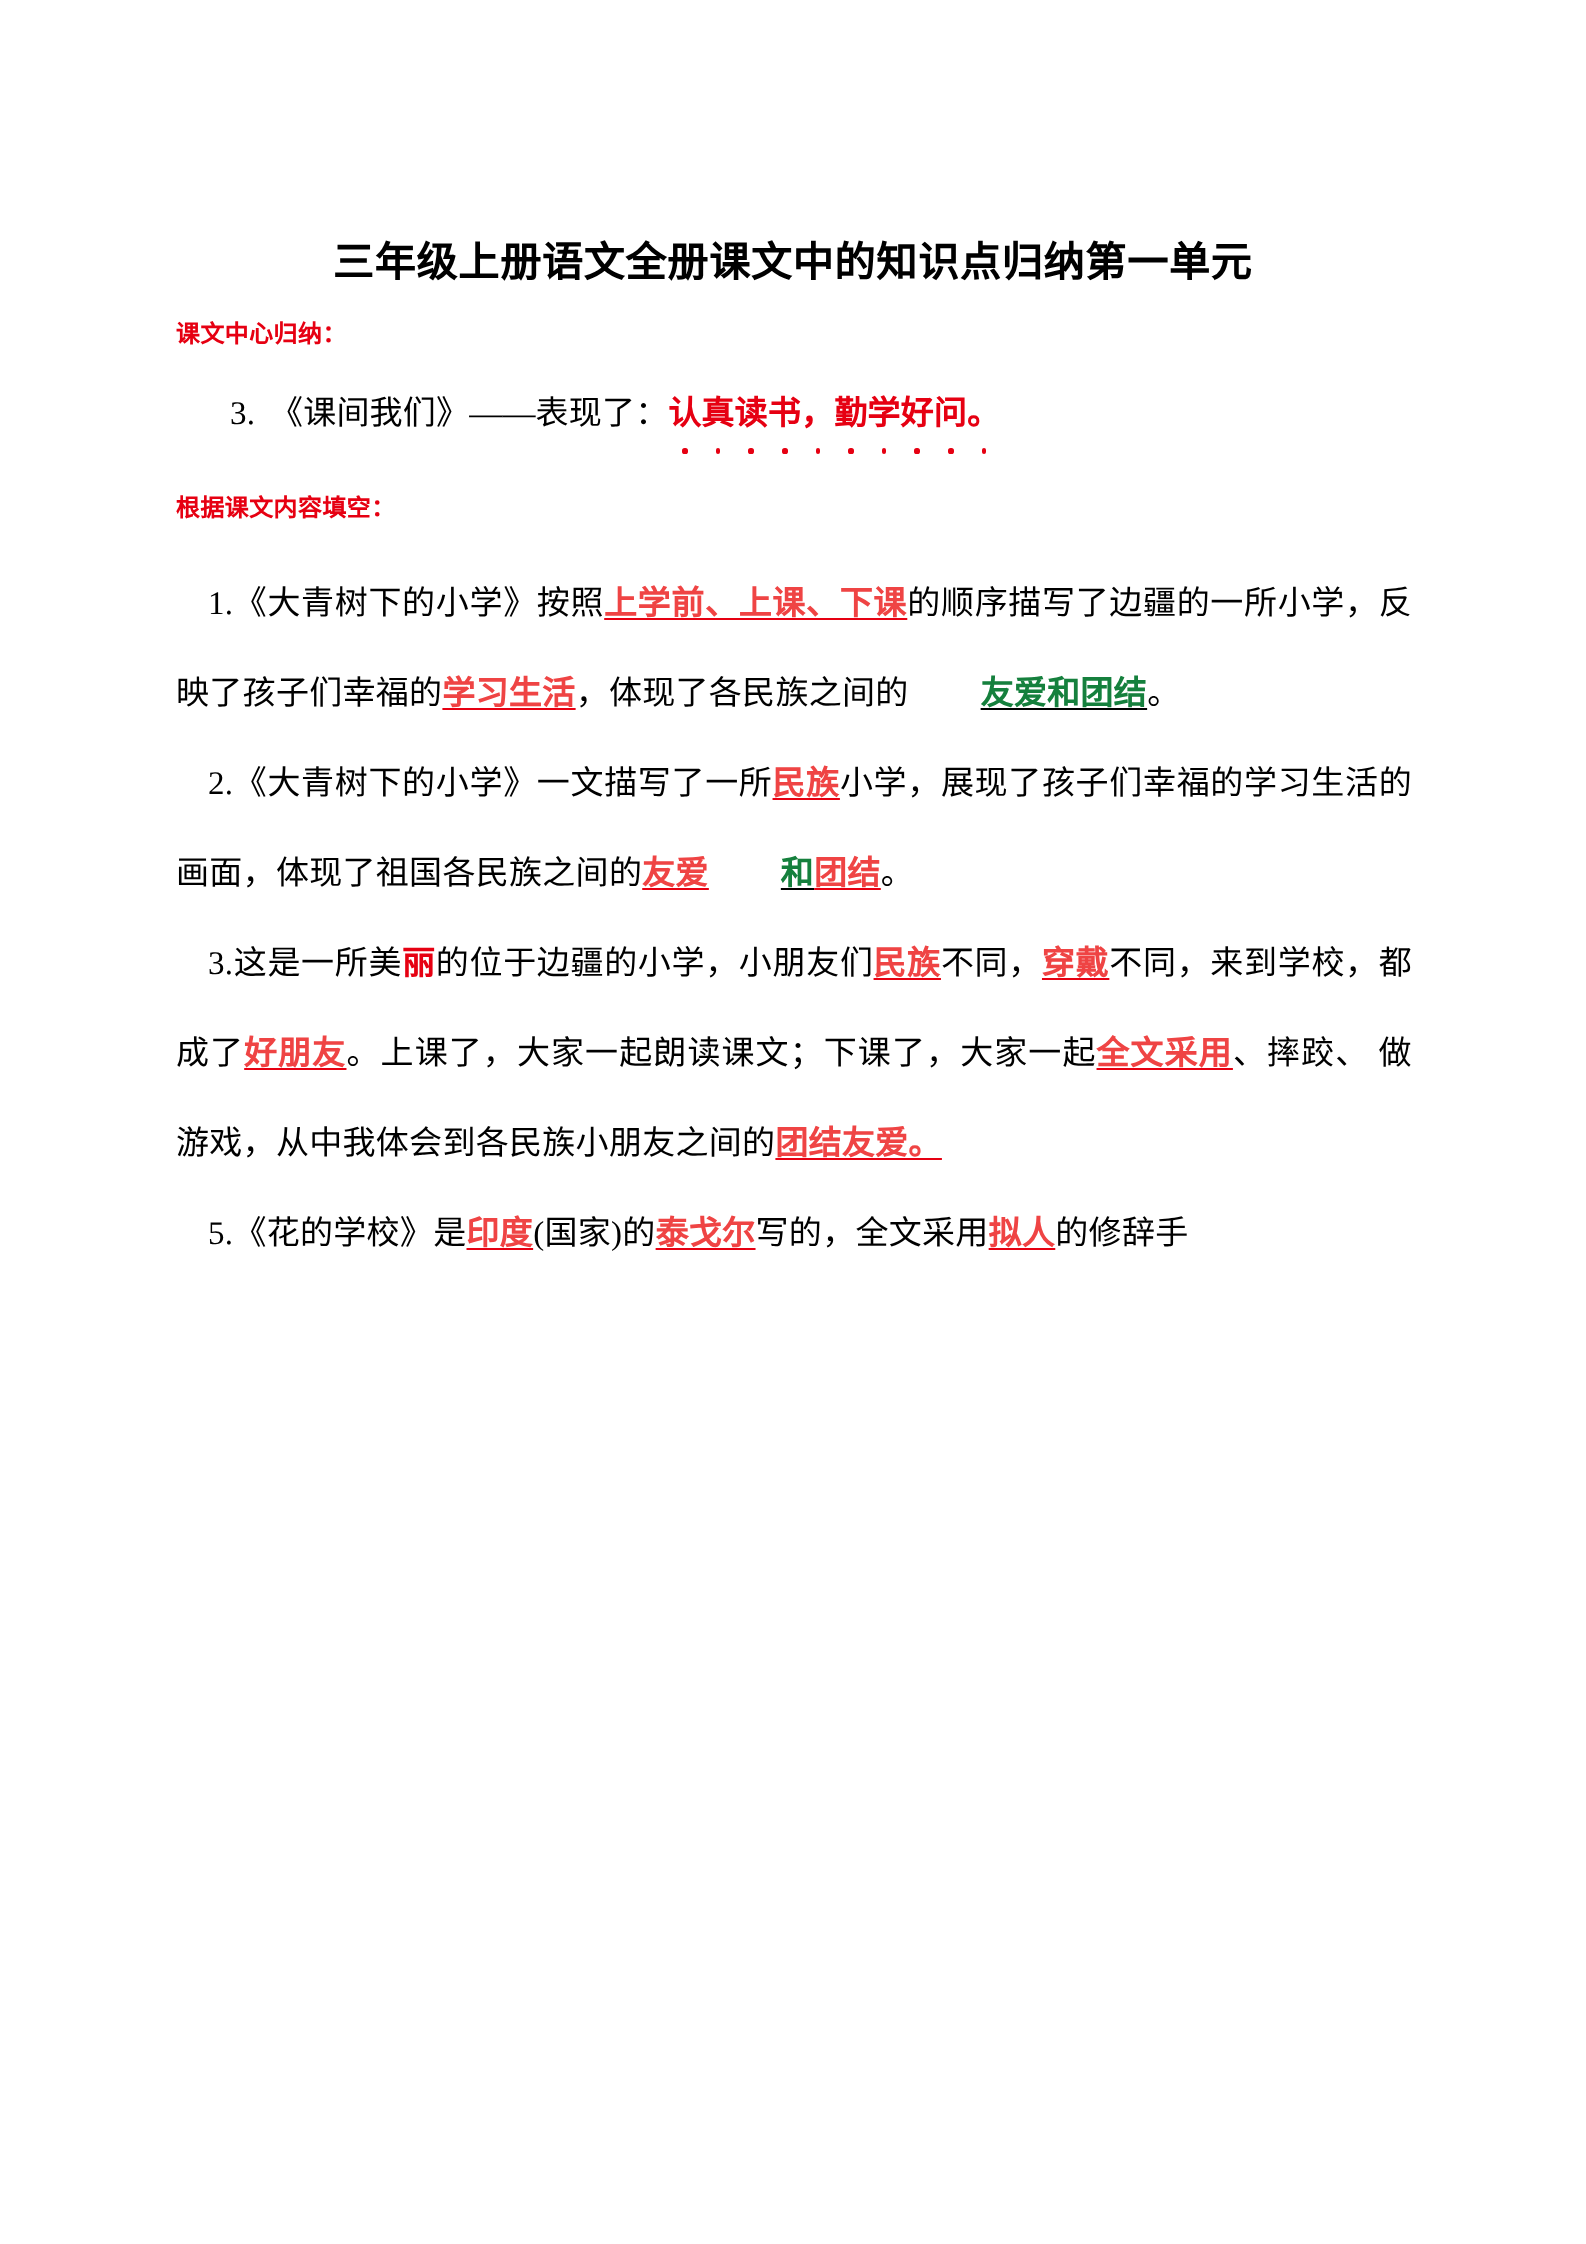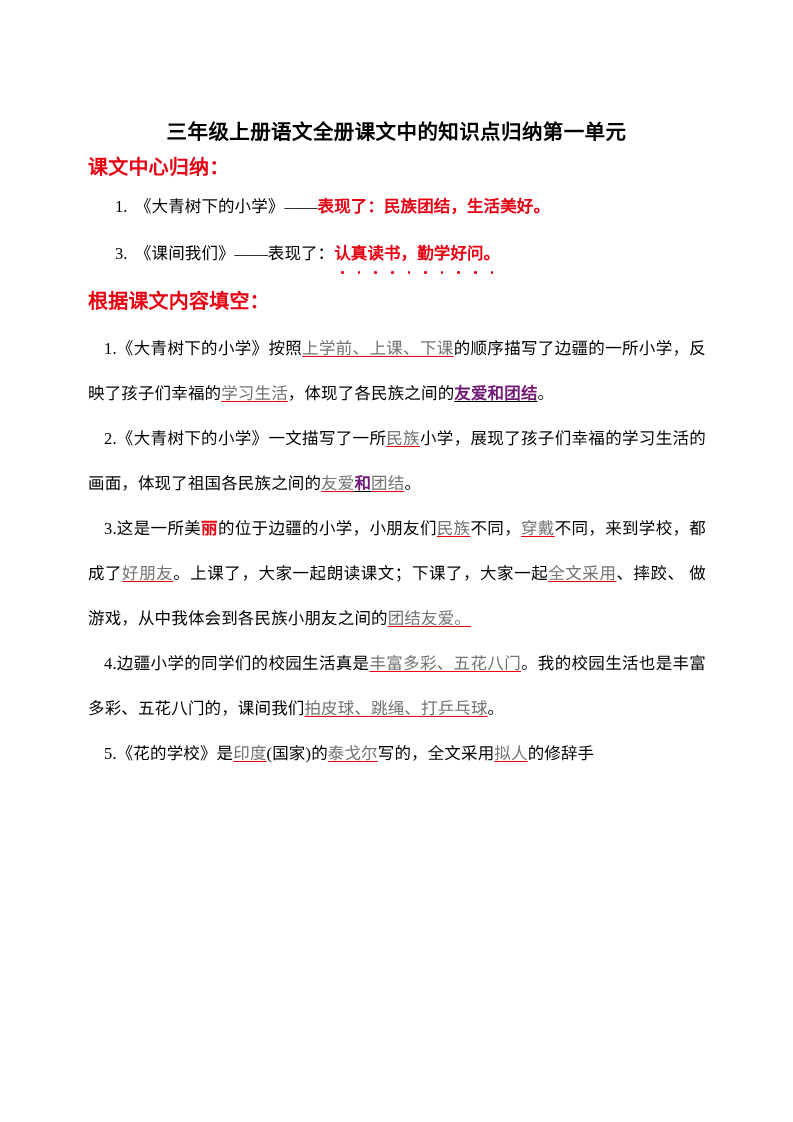--- a/index.html
+++ b/index.html
@@ -49,21 +49,21 @@
     position: absolute;
     left: 88px;
     top: 154px;
     width: 618px;
   }
 
   
   .section-head {
     font-family: "Liberation Serif", "DejaVu Serif", serif;
     font-weight: bold;
-    font-size: 20px;
+    font-size: 12px;
     line-height: 26px;
     color: #e60012;
     margin: 0 0 14px 0;
     letter-spacing: 0.2px;
   }
   .section-head.second {
     margin-top: 8px;
     margin-bottom: 12px;
   }
 
@@ -96,34 +96,35 @@
   .fill-item .num {
     font-family: "Liberation Serif", "DejaVu Serif", serif;
   }
 
   
   .r {            
     color: #e60012;
     font-weight: bold;
   }
   .ru {           
-    color: #737373;
-    font-weight: normal;
+    color: #ef4444;
+    font-weight: bold;
     text-decoration: underline;
     text-decoration-color: #e60012;
     text-underline-offset: 2px;
     text-decoration-thickness: 1.4px;
   }
   .ku {           
-    color: #701a75;
+    color: #15803d;
     font-weight: bold;
     text-decoration: underline;
     text-decoration-color: #000000;
     text-underline-offset: 2px;
     text-decoration-thickness: 1.4px;
+    margin-left: 36px;
   }
 
   
   .dots {
     color: #e60012;
     font-weight: bold;
     position: relative;
     display: inline-block;
   }
   .dots > .dotrow {
@@ -147,23 +148,20 @@
 <body>
 
 <div class="page">
 
   <h1 class="doc-title">三年级上册语文全册课文中的知识点归纳第一单元</h1>
 
   <div class="content">
 
     <p class="section-head">课文中心归纳：</p>
 
-    <p class="center-item">
-      <span class="num">1.</span><span>《大青树下的小学》——</span><span class="r">表现了：民族团结，生活美好。</span>
-    </p>
 
 
     <p class="center-item">
       <span class="num">3.</span><span>《课间我们》——表现了：</span><span class="dots"><span class="dots-text">认真读书，勤学好问。</span><span class="dotrow">
             <i></i>
             <i></i>
             <i></i>
             <i></i>
             <i></i>
             <i></i>
@@ -181,22 +179,19 @@
     </p>
 
     <p class="fill-item">
       <span class="num">2.</span><span class="runs"><span>《大青树下的小学》一文描写了一所</span><span class="ru">民族</span><span>小学，展现了孩子们幸福的学习生活的画面，体现了祖国各民族之间的</span><span class="ru">友爱</span><span class="ku">和</span><span class="ru">团结</span><span>。</span></span>
     </p>
 
     <p class="fill-item">
       <span class="num">3.</span><span class="runs"><span>这是一所美</span><span class="r">丽</span><span>的位于边疆的小学，小朋友们</span><span class="ru">民族</span><span>不同，</span><span class="ru">穿戴</span><span>不同，来到学校，都成了</span><span class="ru">好朋友</span><span>。上课了，大家一起朗读课文；下课了，大家一起</span><span class="ru">全文采用</span><span>、摔跤、 做游戏，从中我体会到各民族小朋友之间的</span><span class="ru">团结友爱。 </span></span>
     </p>
 
-    <p class="fill-item">
-      <span class="num">4.</span><span class="runs"><span>边疆小学的同学们的校园生活真是</span><span class="ru">丰富多彩、五花八门</span><span>。我的校园生活也是丰富多彩、五花八门的，课间我们</span><span class="ru">拍皮球、跳绳、打乒乓球</span><span>。</span></span>
-    </p>
 
     <p class="fill-item">
       <span class="num">5.</span><span class="runs"><span>《花的学校》是</span><span class="ru">印度</span><span>(国家)的</span><span class="ru">泰戈尔</span><span>写的，全文采用</span><span class="ru">拟人</span><span>的修辞手</span></span>
     </p>
 
   </div>
 </div>
 
 </body></html>

